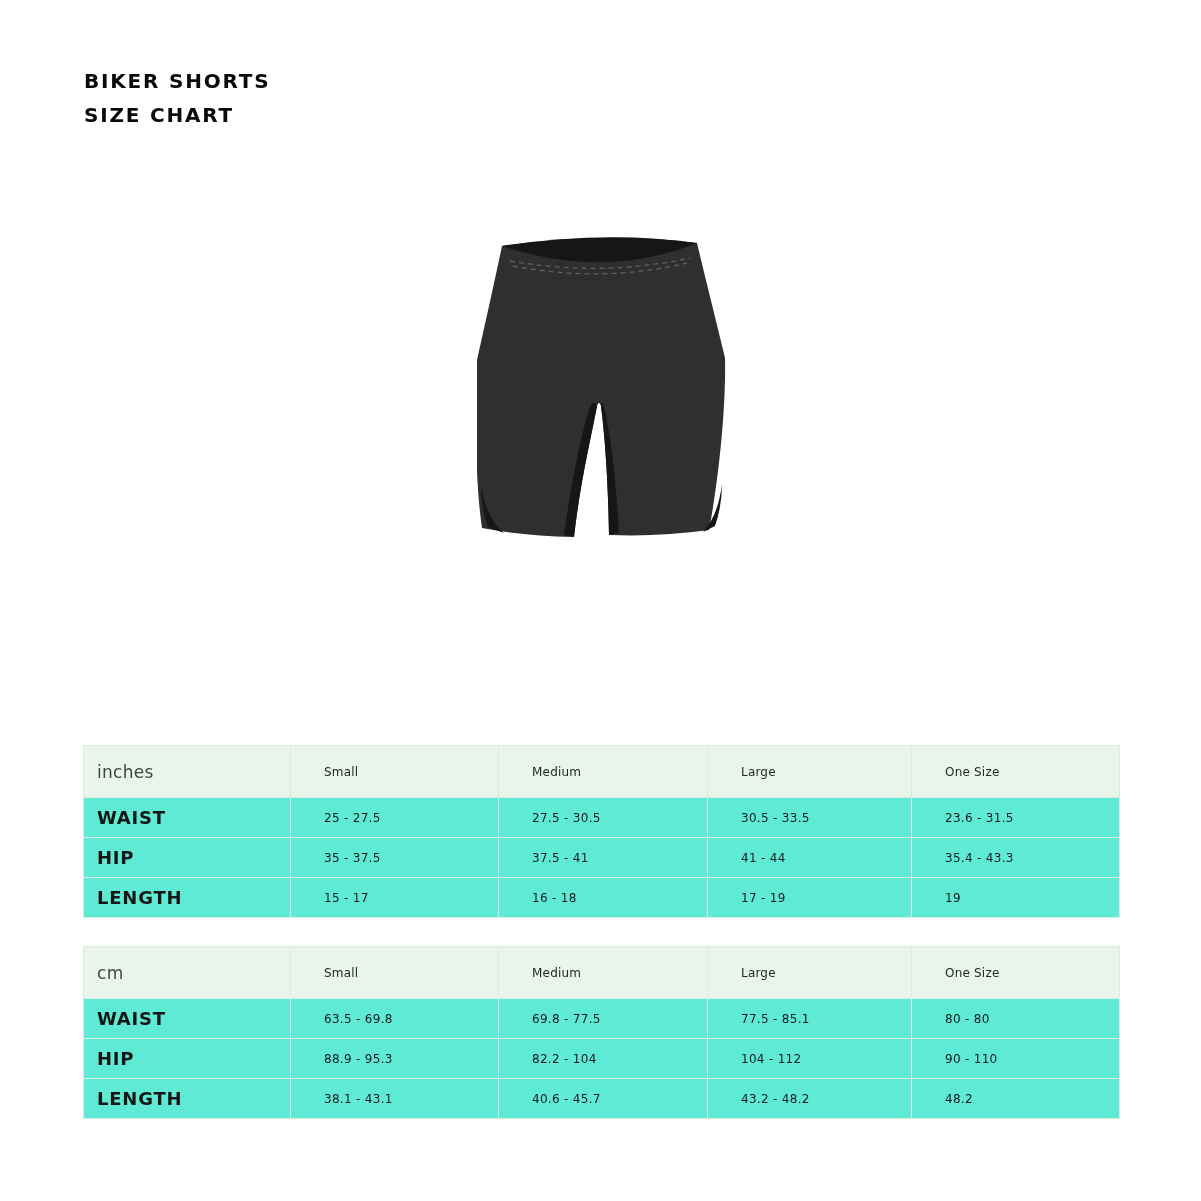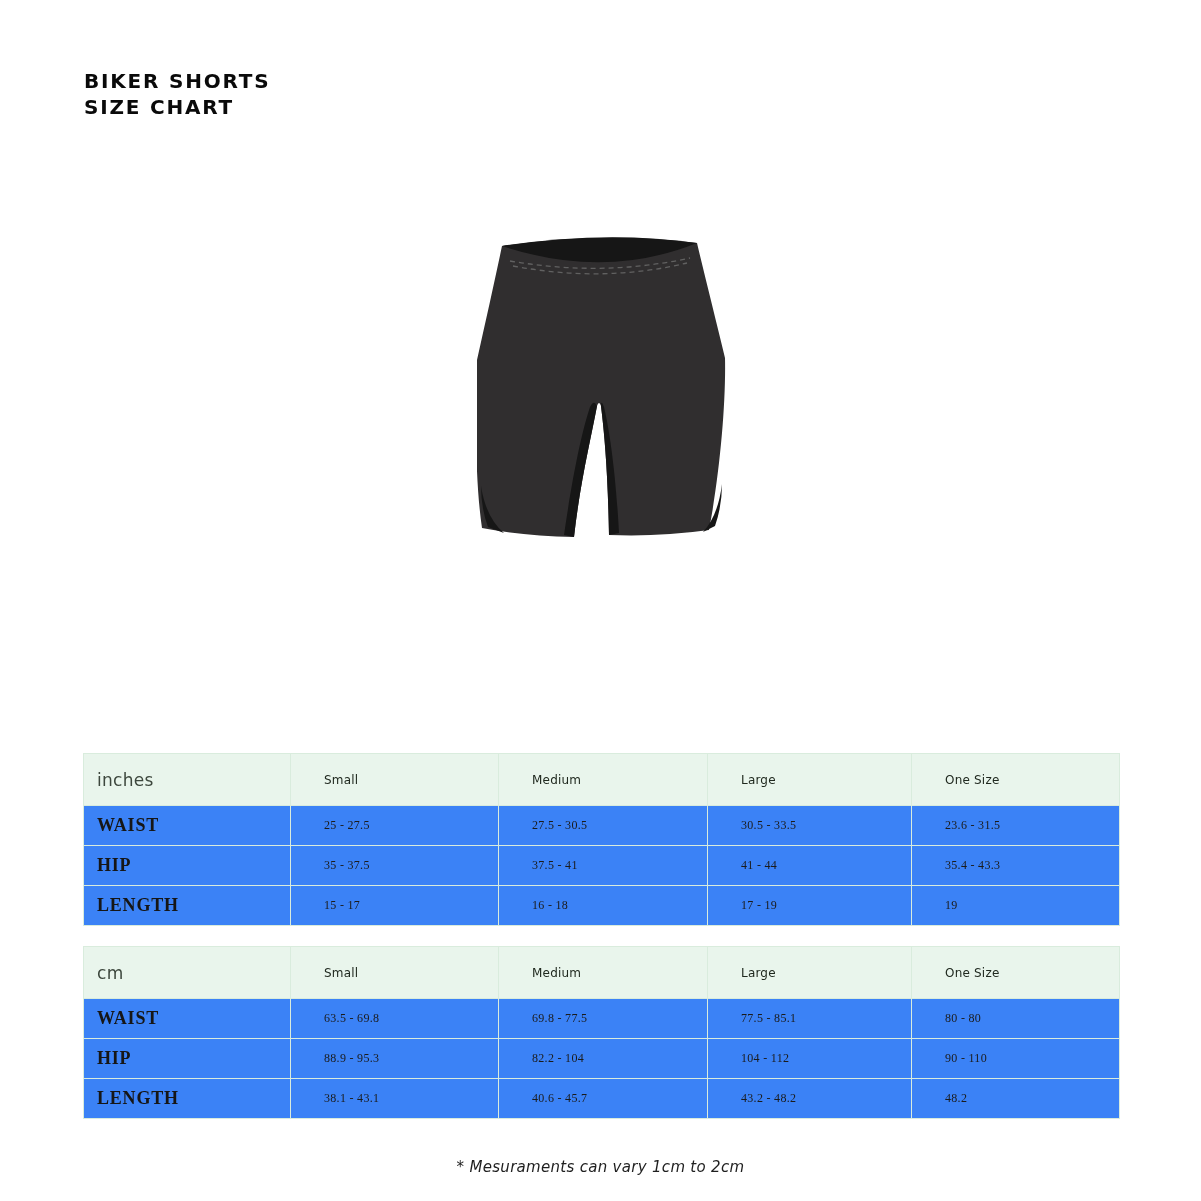--- a/index.html
+++ b/index.html
@@ -21,32 +21,32 @@
     color:var(--body-text);
   }
   .page{position:relative;width:1201px;height:1201px;overflow:hidden;background:#fff;}
 
   
   .page-header{position:absolute;left:84px;top:62px;}
   .title-line{
     font-size:20px;font-weight:bold;letter-spacing:1.8px;
     color:var(--title-text);line-height:22px;white-space:nowrap;margin-top:8px;
   }
-  .title-line + .title-line{margin-top:4px;}
+  .title-line + .title-line{margin-top:12px;}
 
   
   .product-figure{position:absolute;left:477px;top:228px;width:250px;height:312px;margin:0;}
   .product-figure svg{display:block;width:250px;height:312px;}
   .shorts-body{fill:var(--shorts-body);}
   .shorts-trim{fill:var(--shorts-trim);}
   .shorts-stitch{fill:none;stroke:var(--shorts-stitch);stroke-width:1.3;stroke-dasharray:5 4;opacity:.85;}
 
   
   .table-wrap{position:absolute;left:83px;}
-  .table-wrap.inches{top:745px;margin-top:8px;}
+  .table-wrap.inches{top:745px;}
   .table-wrap.cm{top:946px;}
   table.size-table{
     border-collapse:collapse;table-layout:fixed;width:1036px;
     border:1px solid var(--grid);
   }
   table.size-table col.c0{width:207px;}
   table.size-table col.c1{width:208px;}
   table.size-table col.c2{width:209px;}
   table.size-table col.c3{width:204px;}
   table.size-table col.c4{width:208px;}
@@ -54,21 +54,21 @@
   table.size-table thead tr{height:52px;background:var(--header-bg);}
   table.size-table thead th{
     text-align:left;font-size:12px;font-weight:normal;
     color:var(--header-text);padding:0 0 0 33px;letter-spacing:.2px;
   }
   table.size-table thead th.unit{
     font-weight:normal;font-size:17px;color:var(--unit-text);
     padding-left:13px;letter-spacing:.3px;
   }
   table.size-table tbody tr{height:40px;}
-  table.size-table tbody tr > *{border-top:1px solid var(--grid);background:#3b82f6;font-family:Liberation Serif, serif;}
+  table.size-table tbody tr > *{border-top:1px solid var(--grid);background:#5eead4;}
   table.size-table tbody th{
     text-align:left;font-size:18px;font-weight:bold;color:#161616;
     padding:0 0 0 13px;letter-spacing:.8px;
   }
   table.size-table tbody td{
     font-size:12px;color:var(--body-text);padding:0 0 0 33px;letter-spacing:.3px;
   }
 
   
   .footnote{
@@ -195,15 +195,14 @@
           <th>LENGTH</th>
           <td>38.1 - 43.1</td>
           <td>40.6 - 45.7</td>
           <td>43.2 - 48.2</td>
           <td>48.2</td>
         </tr>
       </tbody>
     </table>
   </section>
 
-  <div class="footnote">* Mesuraments can vary 1cm to 2cm</div>
 
 </div>
 
 </body></html>

